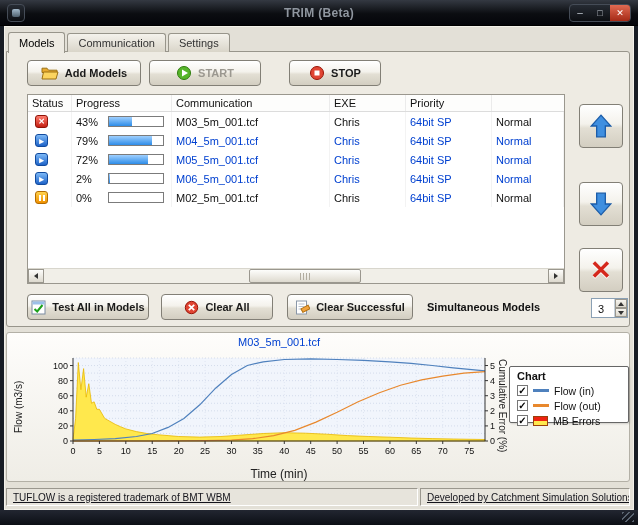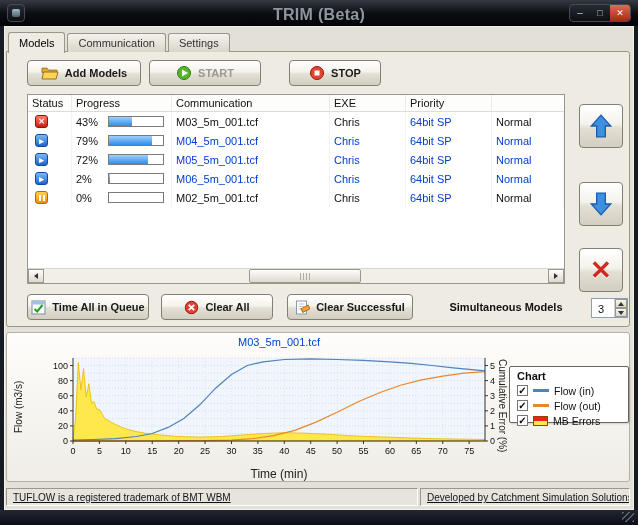--- a/index.html
+++ b/index.html
@@ -4,21 +4,21 @@
 <style>
   *{box-sizing:border-box;}
   html,body{margin:0;padding:0;}
   body{font-family:"Liberation Sans",sans-serif;background:#40444c;}
   .window{position:relative;width:638px;height:525px;background:#171c24;overflow:hidden;font-size:11px;color:#111;}
 
   
   .titlebar{position:absolute;left:0;top:0;width:638px;height:26px;
     background:linear-gradient(#343942,#0b0d11 55%,#04050a);border-bottom:1px solid #000;}
   .title-text{position:absolute;left:0;right:0;top:6px;text-align:center;color:#8f969f;
-    font-size:16px;font-weight:700;letter-spacing:.3px;}
+    font-size:12px;font-weight:700;letter-spacing:.3px;}
   .app-icon{position:absolute;left:7px;top:4px;width:18px;height:18px;border:1px solid #454c57;
     border-radius:4px;background:linear-gradient(#262b33,#0c0e12);}
   .app-icon::after{content:"";position:absolute;left:4px;top:4px;width:8px;height:8px;
     background:linear-gradient(#a3b9ca,#4e5f6c);border-radius:2px;}
   .win-controls{position:absolute;right:7px;top:4px;height:18px;display:flex;
     border:1px solid #454c57;border-radius:4px;background:linear-gradient(#262b33,#0c0e12);overflow:hidden;}
   .win-btn{width:20px;height:16px;display:flex;align-items:center;justify-content:center;
     color:#c3c9d1;font-size:10px;line-height:10px;}
   .win-btn.min::before{content:"–";}
   .win-btn.max::before{content:"□";font-size:9px;}
@@ -88,21 +88,21 @@
   
   .sidebtn{position:absolute;left:572px;width:44px;height:44px;}
   .sb-up{top:52px;}
   .sb-down{top:130px;}
   .sb-del{top:196px;font-size:26px;font-weight:700;color:#d5281c;text-shadow:0 1px 0 #fff;}
 
   
   .btn-test{left:20px;top:242px;width:122px;}
   .btn-clearall{left:154px;top:242px;width:112px;}
   .btn-clearsucc{left:280px;top:242px;width:126px;}
-  .sim-label{position:absolute;left:420px;top:249px;width:158px;text-align:center;font-weight:700;}
+  .sim-label{position:absolute;left:420px;top:249px;width:158px;text-align:left;font-weight:700;}
   .spin{position:absolute;left:584px;top:246px;width:37px;height:20px;background:#fff;
     border:1px solid #8aa0b4;display:flex;}
   .spin-val{flex:1;padding:4px 0 0 6px;font-size:11px;}
   .spin-btns{width:13px;display:flex;flex-direction:column;border-left:1px solid #c5d0da;}
   .sp{flex:1;background:linear-gradient(#f7f5ef,#dbd7cc);border:1px solid #9a978e;
     display:flex;align-items:center;justify-content:center;}
   .sp.up::after{content:"";border-left:3px solid transparent;border-right:3px solid transparent;border-bottom:4px solid #333;}
   .sp.dn::after{content:"";border-left:3px solid transparent;border-right:3px solid transparent;border-top:4px solid #333;}
 
   
@@ -297,21 +297,21 @@
       <div class="btn sidebtn sb-del">
         <span>✕</span>
       </div>
 
       <div class="btn btn-test">
         <svg width="15" height="15" viewBox="0 0 15 15">
           <rect x="1" y="1" width="13" height="13" fill="#fff" stroke="#7a8ba0"></rect>
           <rect x="1.5" y="1.5" width="12" height="3" fill="#9cc0e8"></rect>
           <path d="M3.5,9 L6.2,11.5 L11.5,5" stroke="#1da11d" stroke-width="2" fill="none"></path>
         </svg>
-        <span class="lbl">Time All in Queue</span>
+        <span class="lbl">Test All in Models</span>
       </div>
 
       <div class="btn btn-clearall">
         <svg width="15" height="15" viewBox="0 0 15 15">
           <circle cx="7.5" cy="7.5" r="6.2" fill="#e04533" stroke="#991407"></circle>
           <path d="M4.8,4.8 L10.2,10.2 M10.2,4.8 L4.8,10.2" stroke="#fff" stroke-width="1.8"></path>
         </svg>
         <span class="lbl">Clear All</span>
       </div>
 

